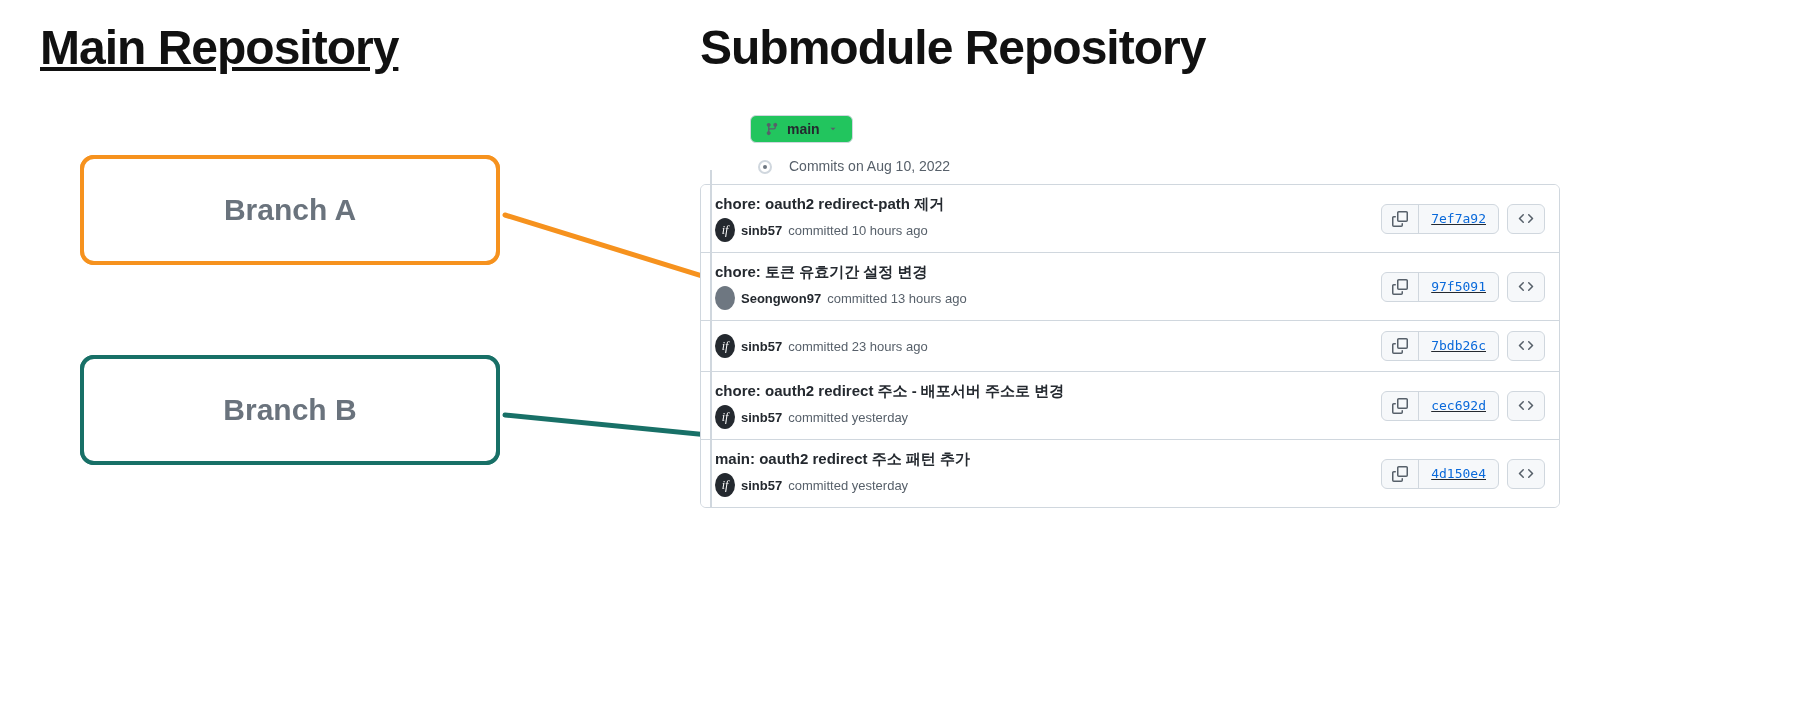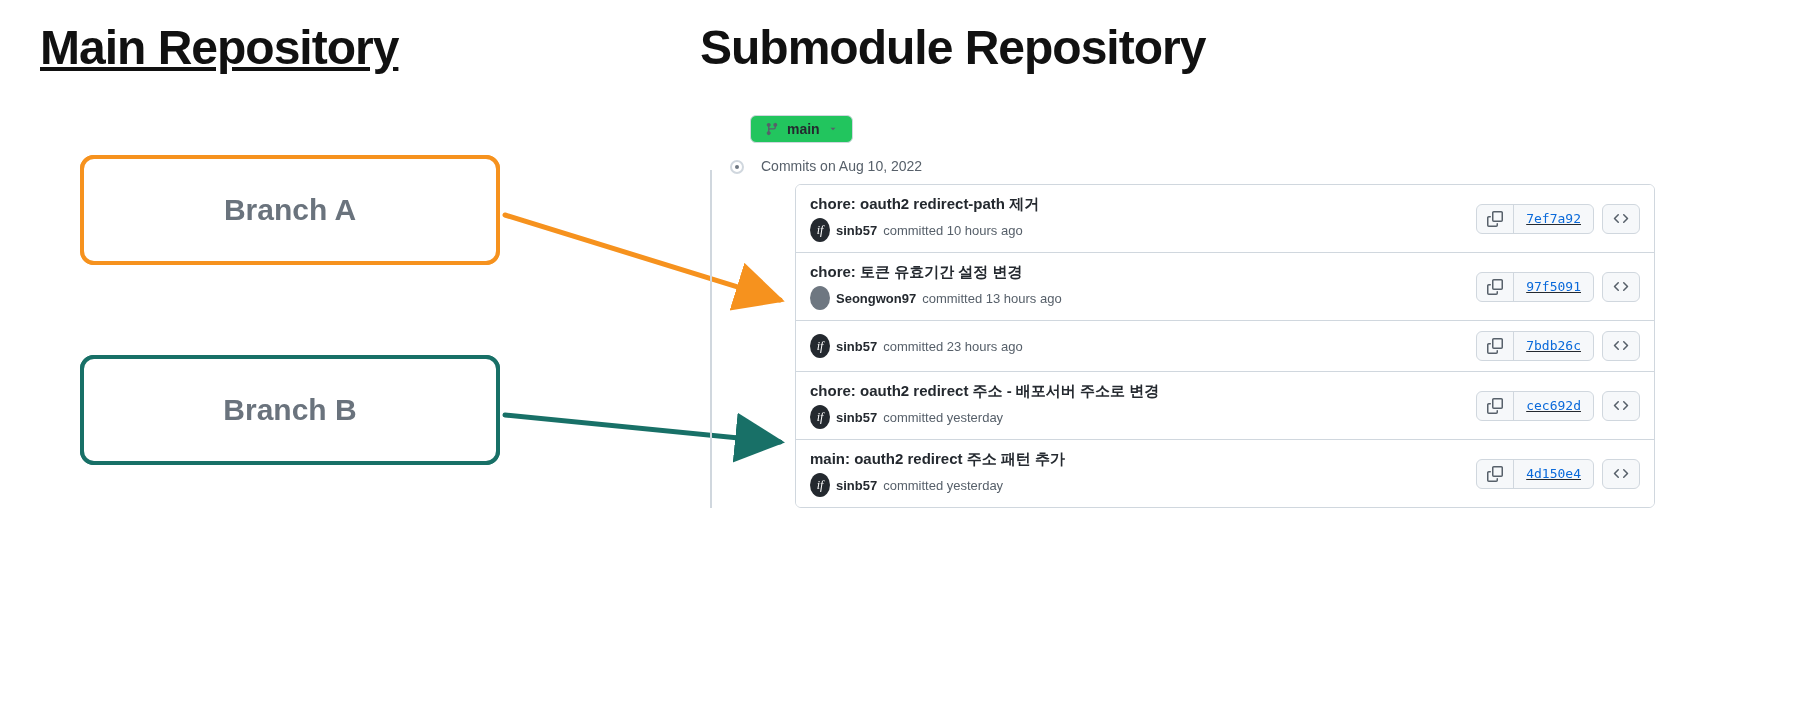--- a/index.html
+++ b/index.html
@@ -78,21 +78,21 @@
     position: absolute;
     left: 70px;
     top: 55px;
     bottom: 0;
     width: 2px;
     background: #d0d7de;
   }
   .commits-header {
     color: #57606a;
     font-size: 14px;
-    margin-left: 61px;
+    margin-left: 89px;
     margin-bottom: 10px;
     position: relative;
   }
   .commit-dot {
     position: absolute;
     left: -31px;
     top: 2px;
     width: 14px;
     height: 14px;
     border: 2px solid #d0d7de;
@@ -103,21 +103,20 @@
     justify-content: center;
   }
   .commit-dot::after {
     content: "";
     width: 4px; height: 4px;
     background: #6e7781;
     border-radius: 50%;
   }
 
   .commit-list {
-    margin-left: 95px;
     border: 1px solid #d0d7de;
     border-radius: 6px;
     overflow: hidden;
     width: 860px;
   }
   .commit-item {
     display: flex;
     align-items: center;
     justify-content: space-between;
     padding: 10px 14px;

